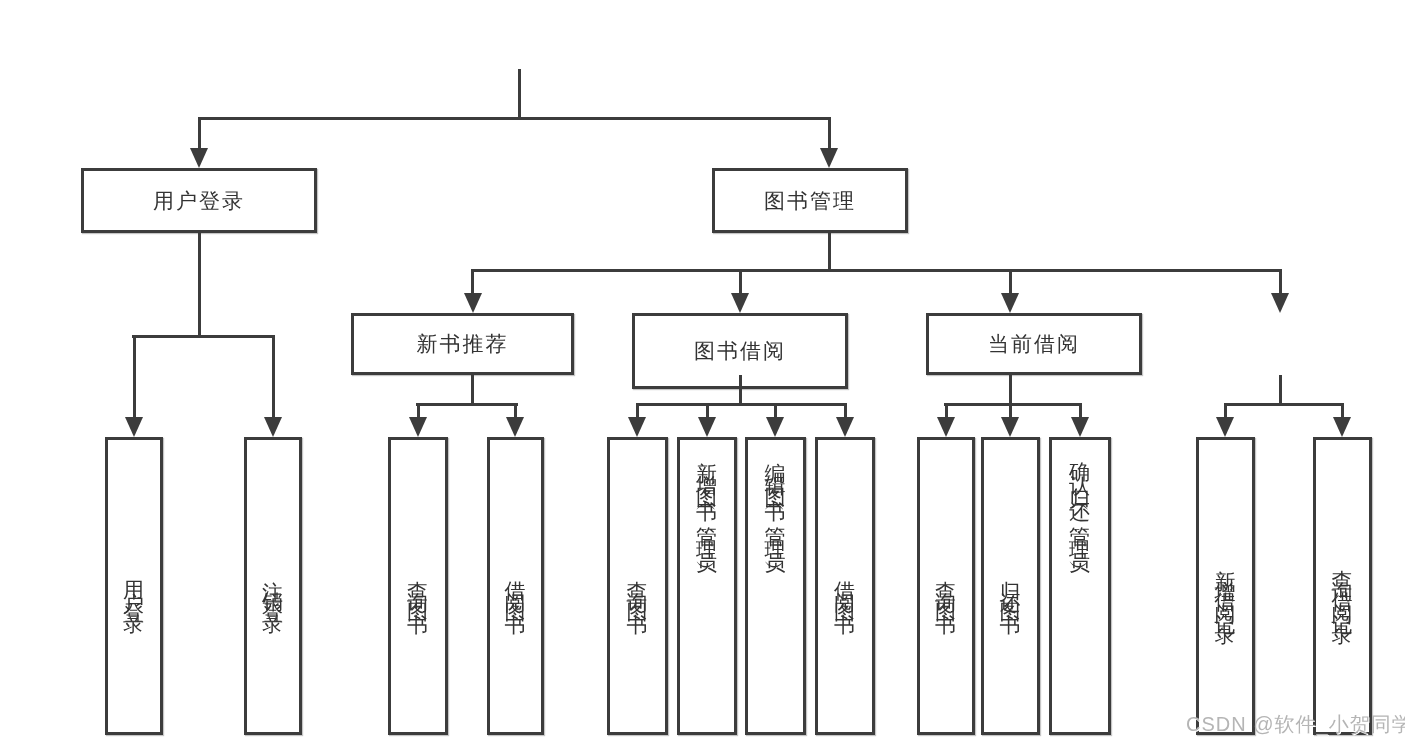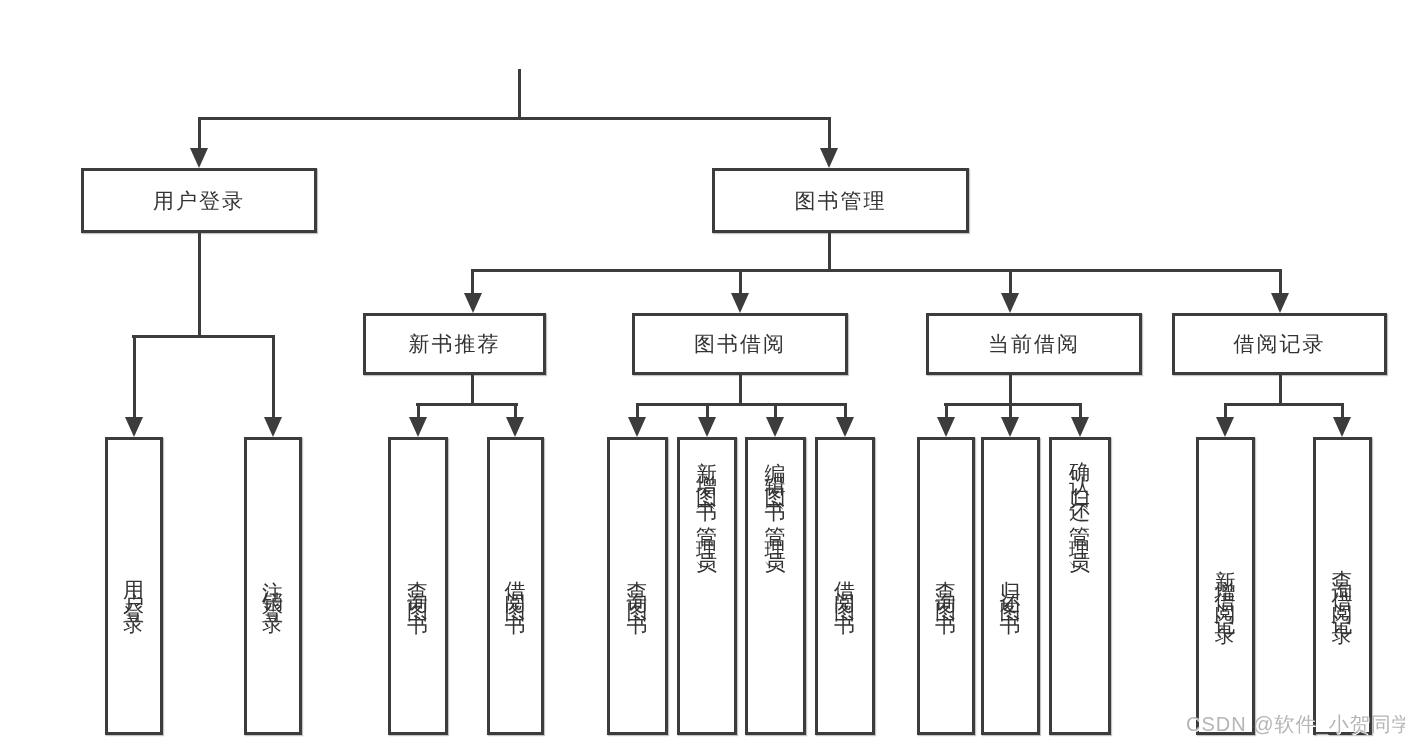--- a/index.html
+++ b/index.html
@@ -64,39 +64,36 @@
 </head>
 <body>
 
 <div class="canvas">
 
 
   <div class="box" style="left:81px; top:168px; width:236px; height:65px;">
     <span class="hlabel">用户登录</span>
   </div>
 
-  <div class="box" style="left:712px; top:168px; width:257px; height:65px;">
+  <div class="box" style="left:712px; top:168px; width:196px; height:65px;">
     <span class="hlabel">图书管理</span>
   </div>
 
-  <div class="box" style="left:363px; top:313px; width:183px; height:62px;">
+  <div class="box" style="left:351px; top:313px; width:223px; height:62px;">
     <span class="hlabel">新书推荐</span>
   </div>
 
-  <div class="box" style="left:632px; top:313px; width:216px; height:62px;">
+  <div class="box" style="left:632px; top:313px; width:216px; height:76px;">
     <span class="hlabel">图书借阅</span>
   </div>
 
   <div class="box" style="left:902px; top:313px; width:216px; height:62px;margin-left:24px;">
     <span class="hlabel">当前借阅</span>
   </div>
 
-  <div class="box" style="left:1172px; top:313px; width:215px; height:62px;">
-    <span class="hlabel">借阅记录</span>
-  </div>
 
   <div class="box leaf" style="left:105px; top:437px; width:58px; height:298px;">
     <span class="vlabel">用户登录</span>
   </div>
 
   <div class="box leaf" style="left:244px; top:437px; width:58px; height:298px;">
     <span class="vlabel">注销登录</span>
   </div>
 
   <div class="box leaf" style="left:388px; top:437px; width:60px; height:298px;">

